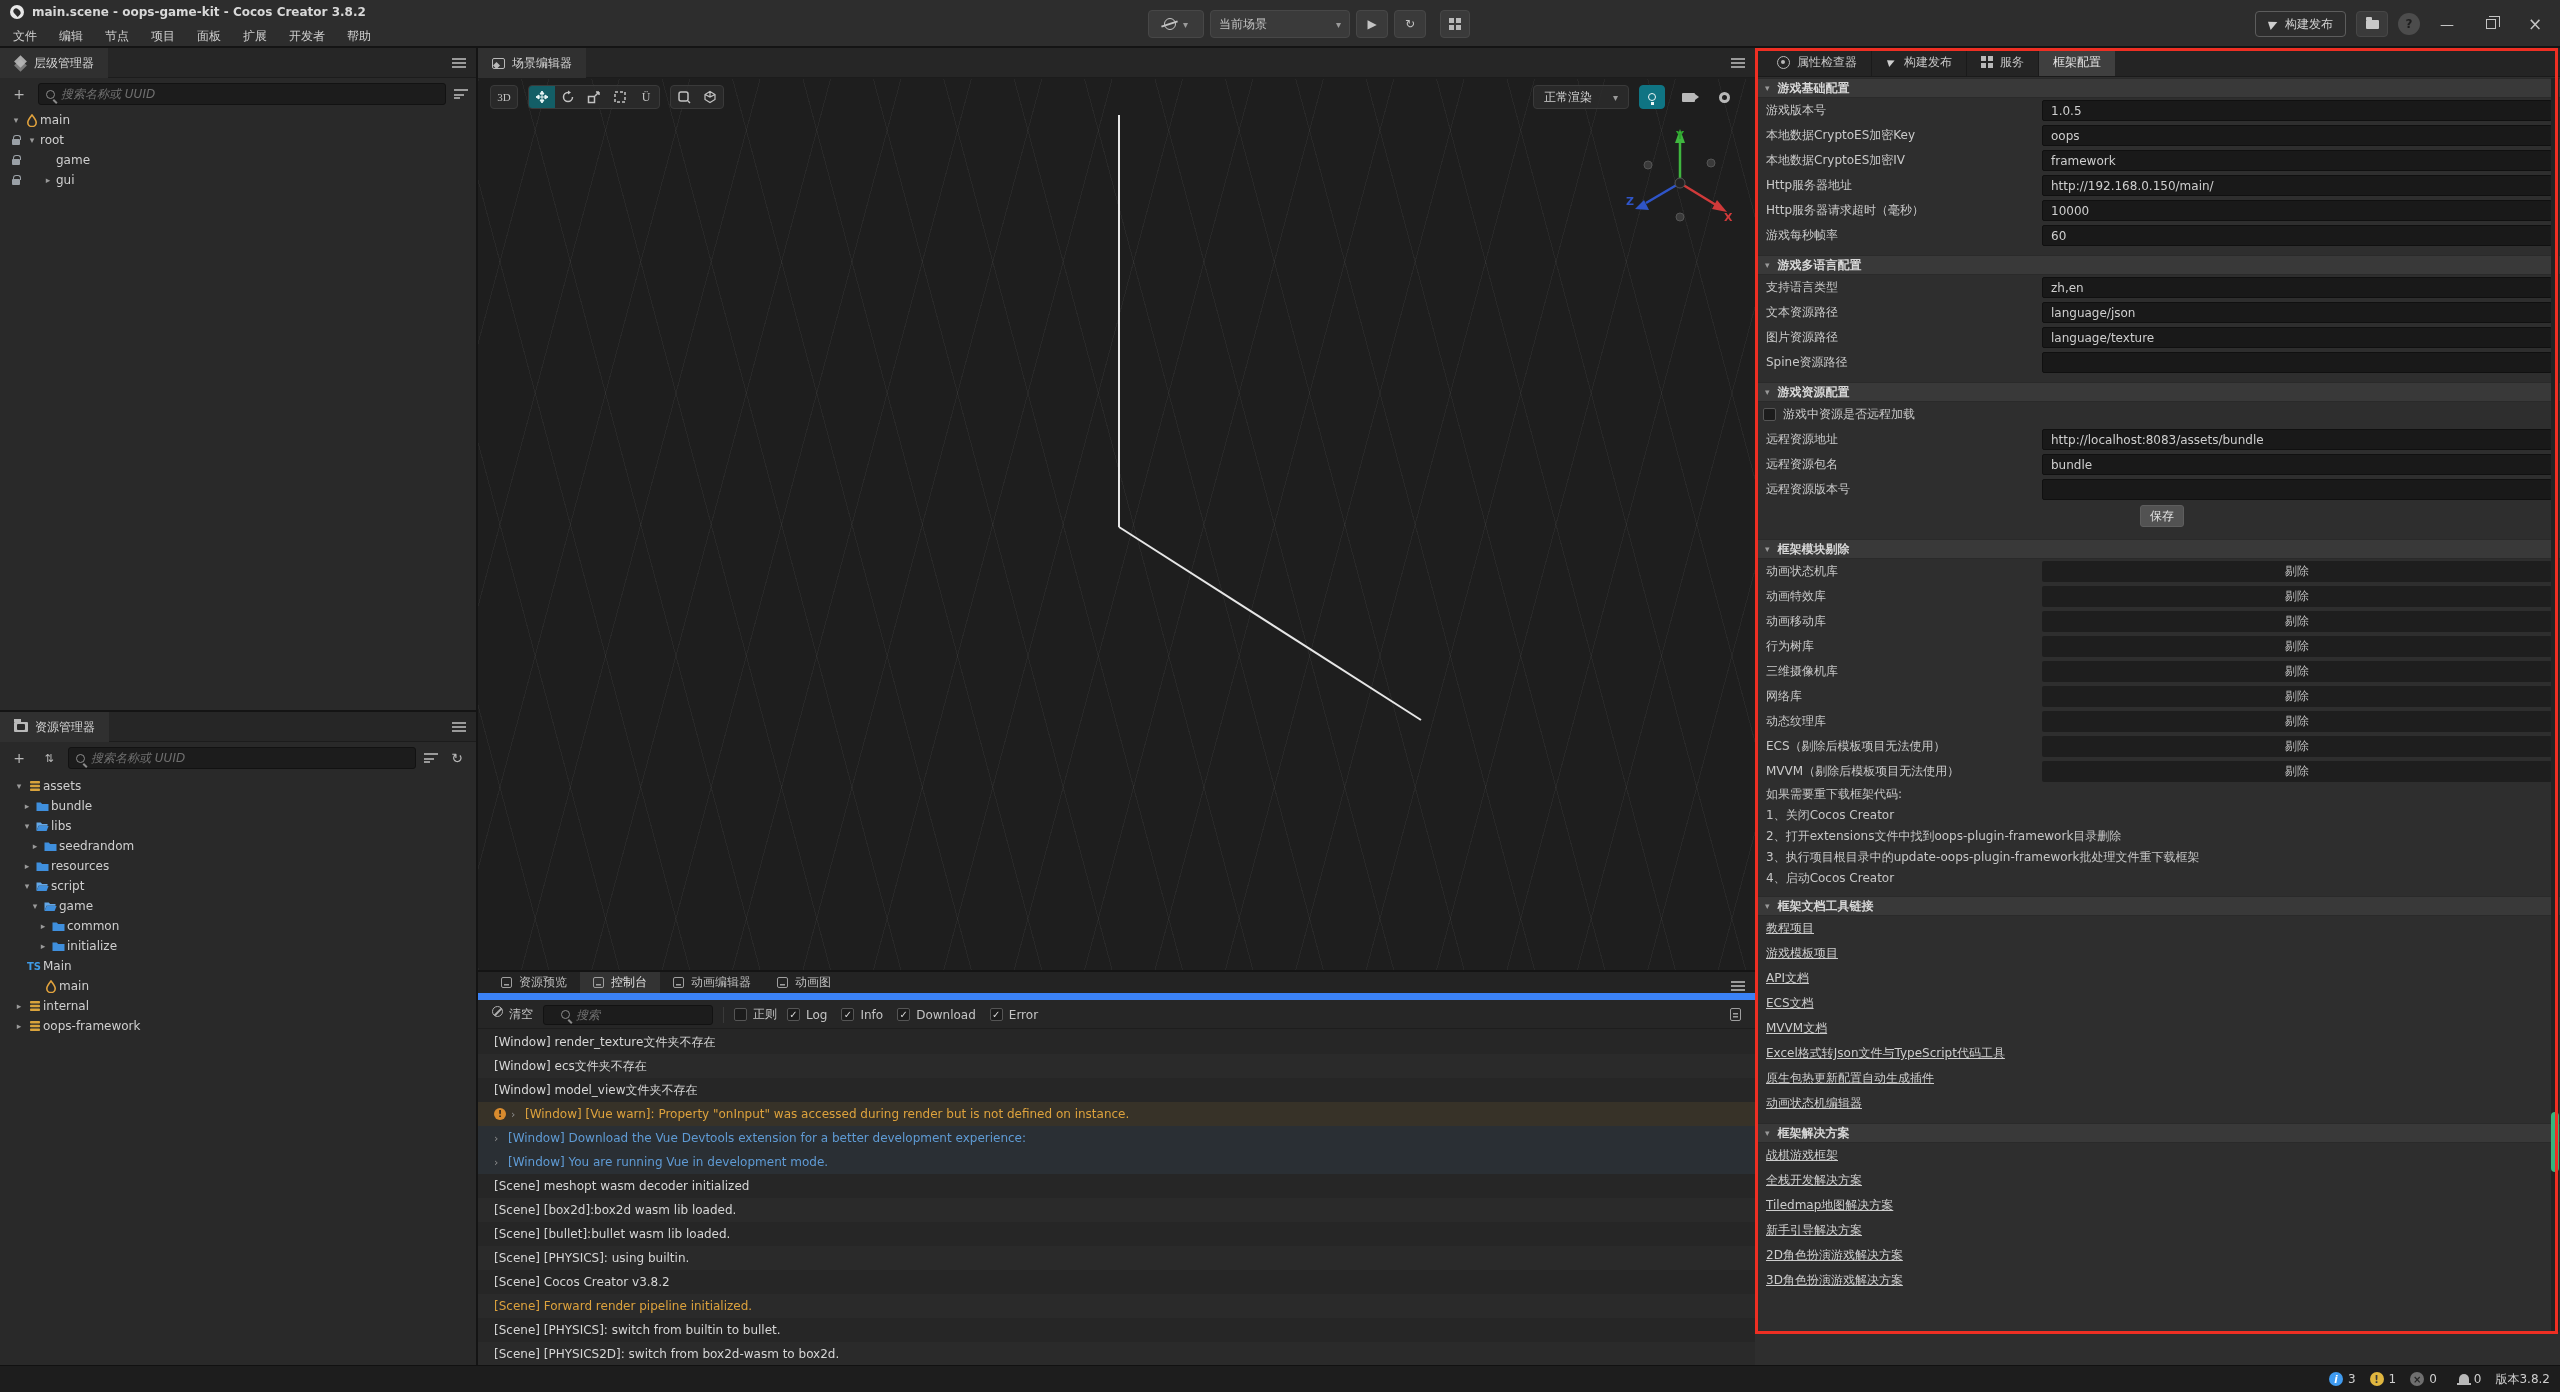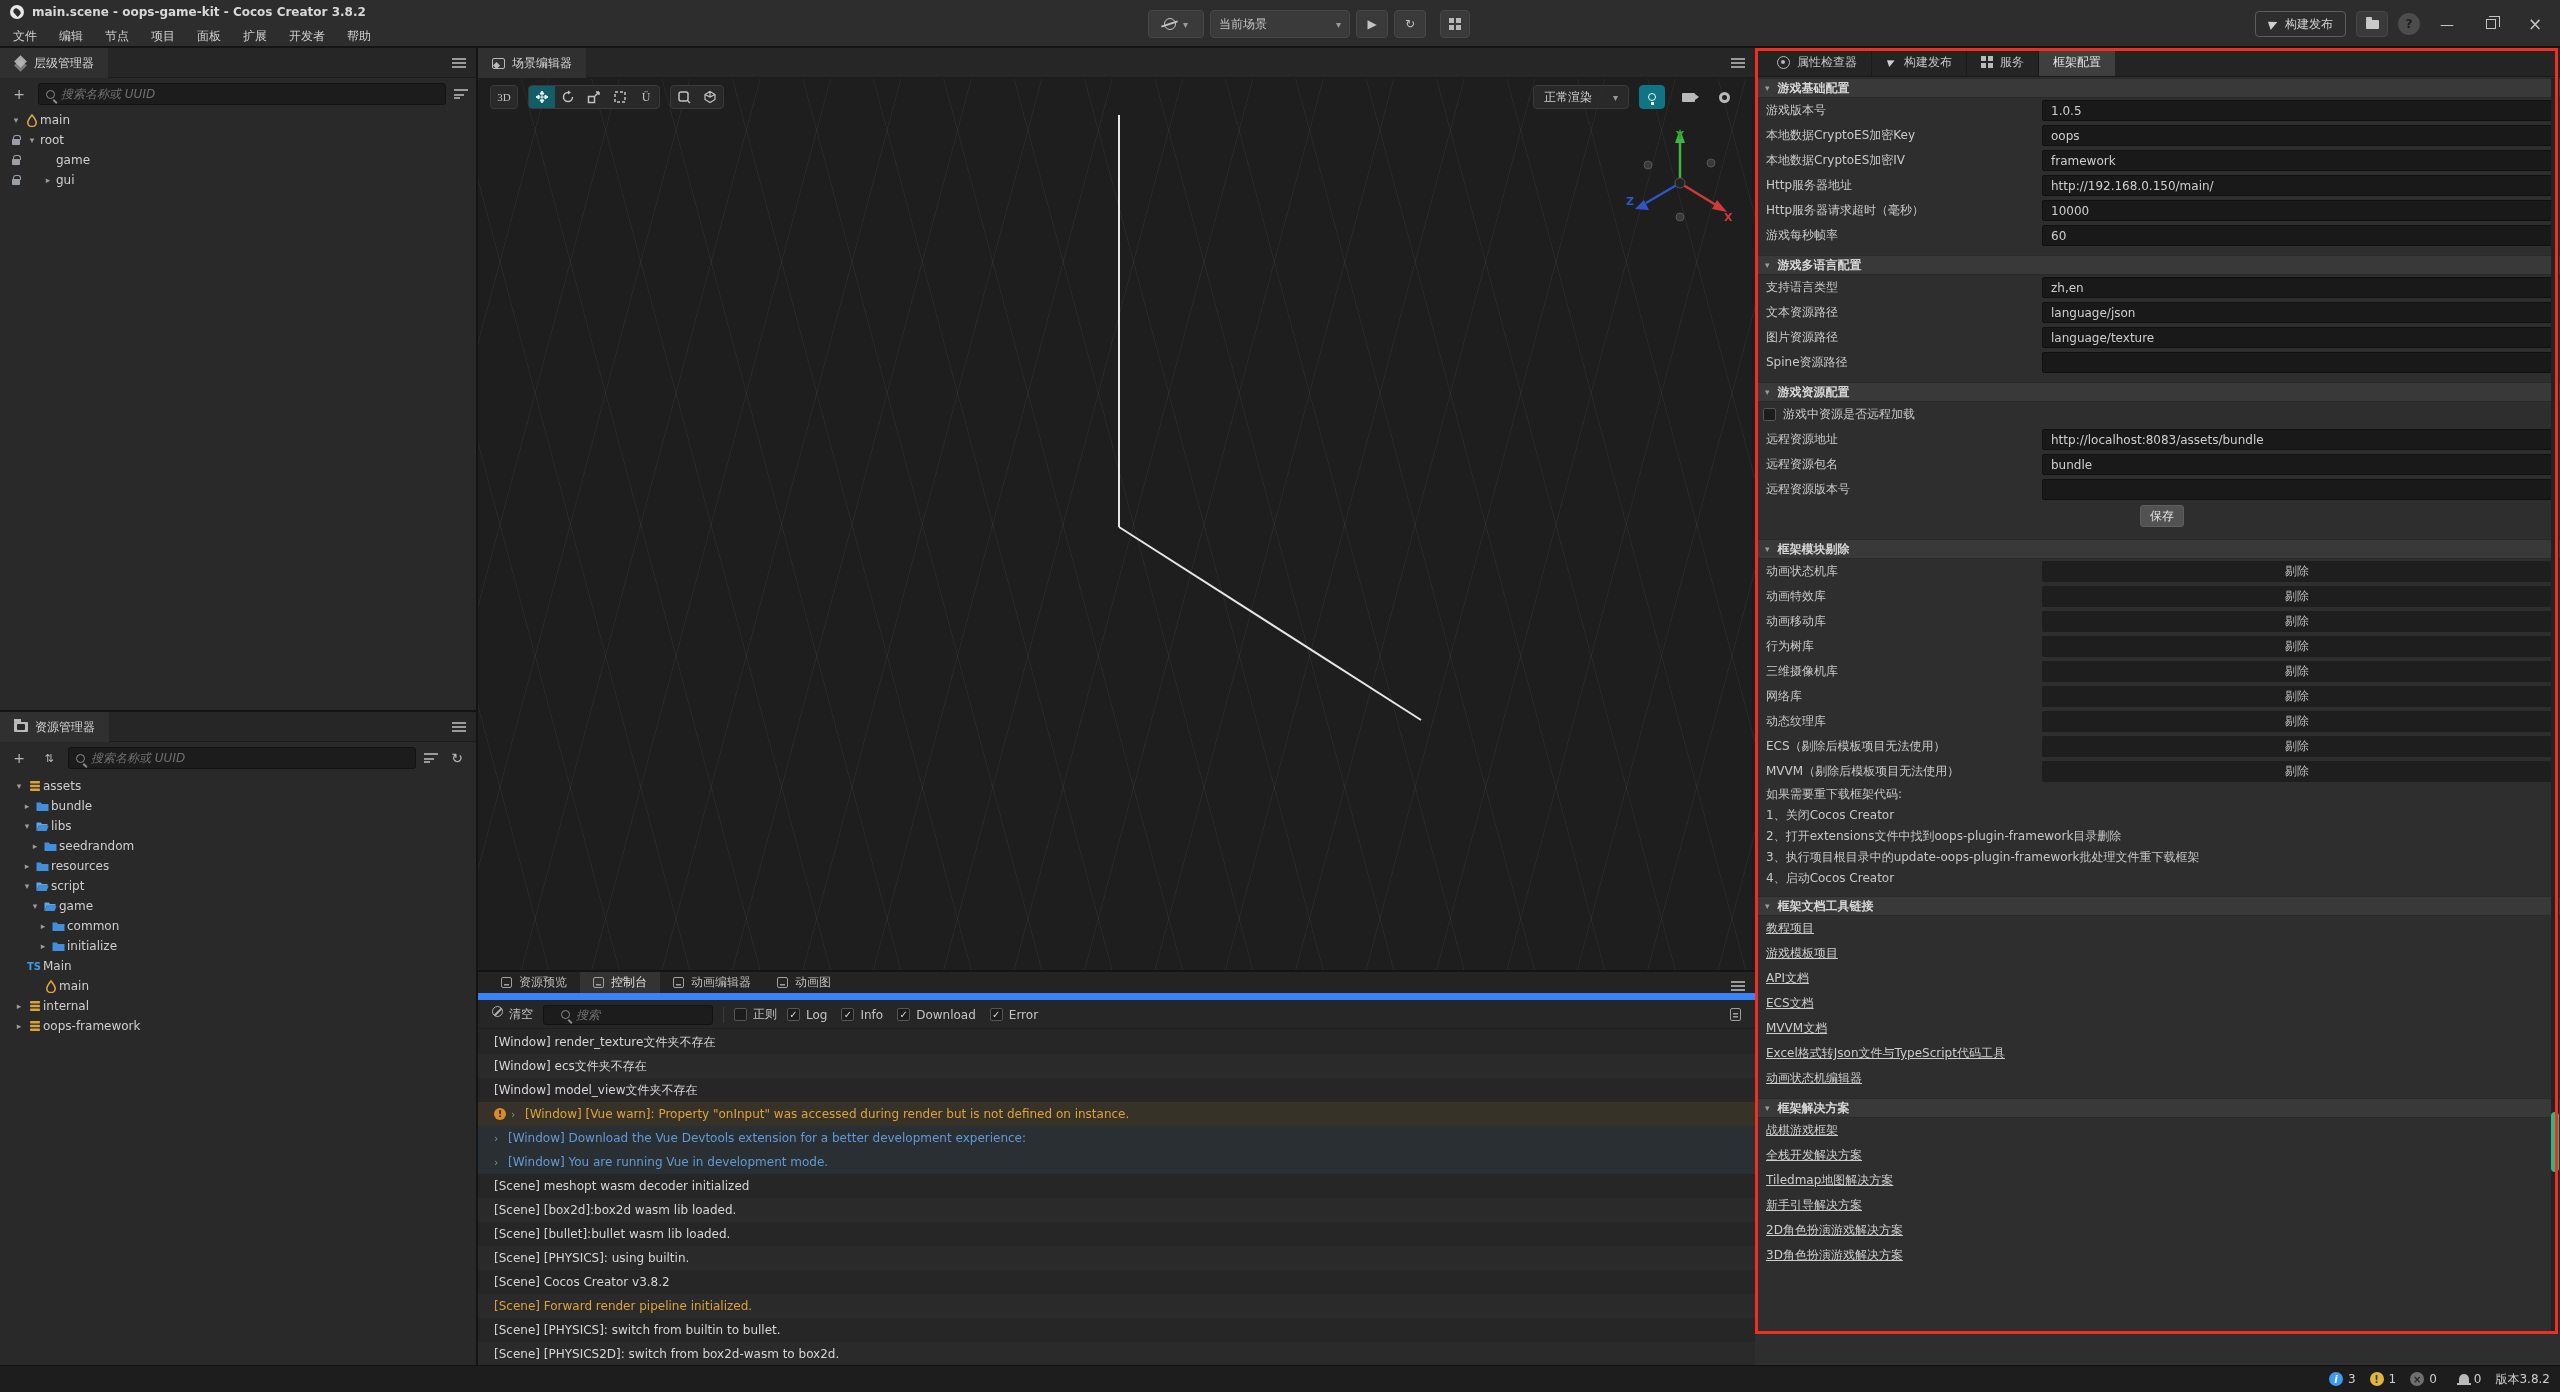--- a/index.html
+++ b/index.html
@@ -792,20 +792,23 @@
       <div class="link-row">
         <a>ECS文档</a>
       </div>
       <div class="link-row">
         <a>MVVM文档</a>
       </div>
       <div class="link-row">
         <a>Excel格式转Json文件与TypeScript代码工具</a>
       </div>
       <div class="link-row">
+        <a>原生包热更新配置自动生成插件</a>
+      </div>
+      <div class="link-row">
         <a>动画状态机编辑器</a>
       </div>
       <div class="sec-header">
         <span class="sec-chev">▾</span>
         <span>框架解决方案</span>
       </div>
       <div class="link-row">
         <a>战棋游戏框架</a>
       </div>
       <div class="link-row">

